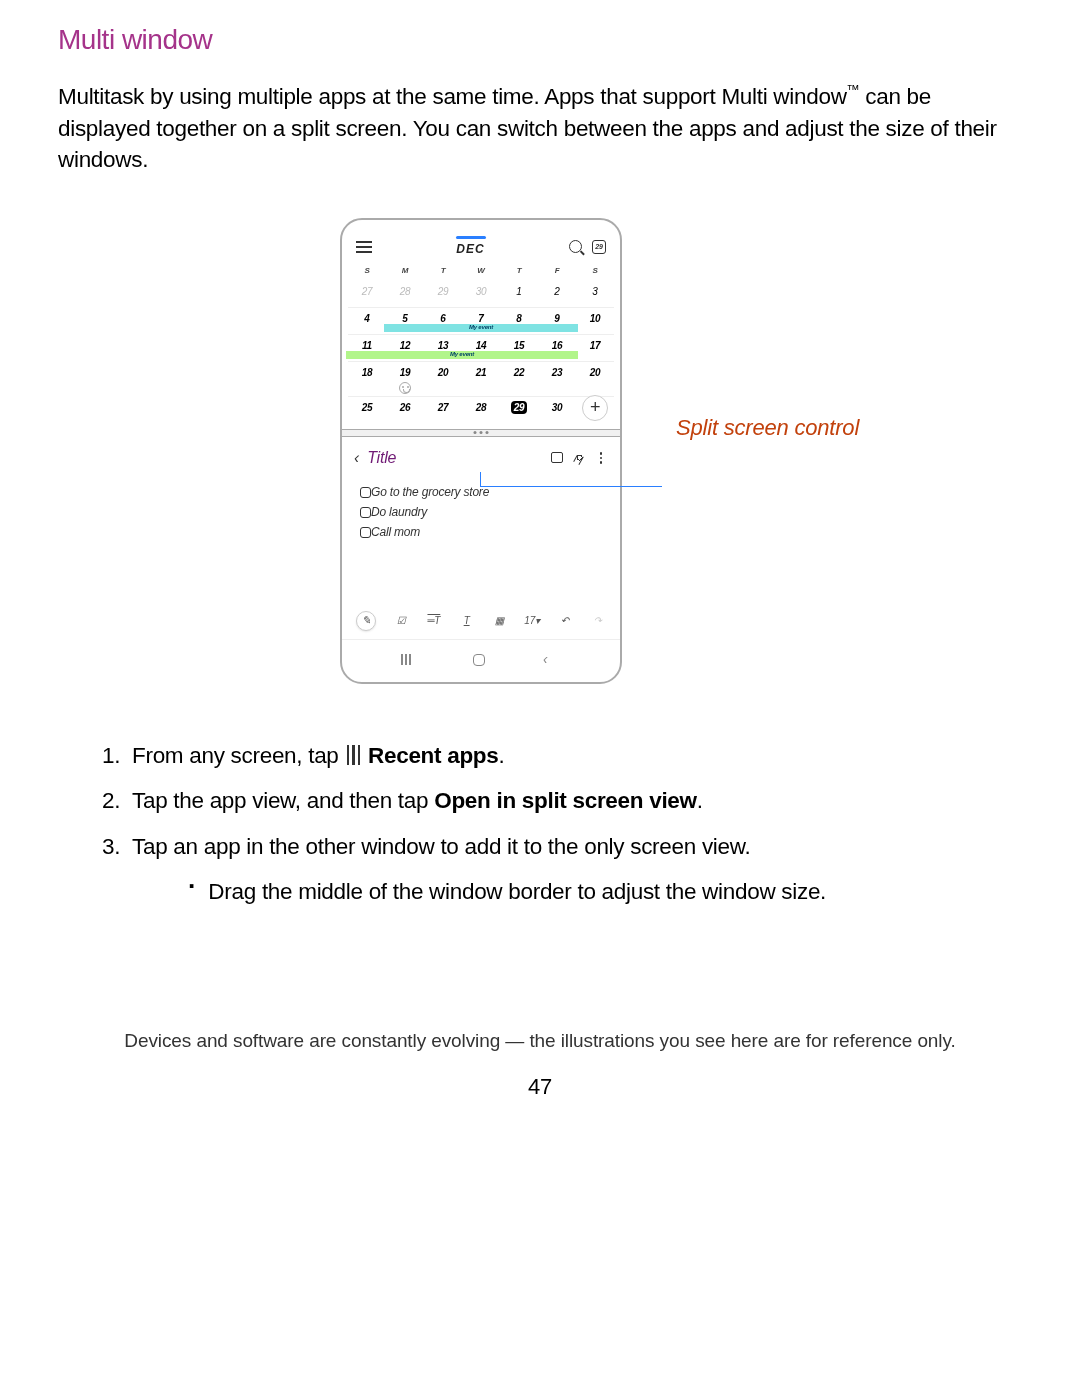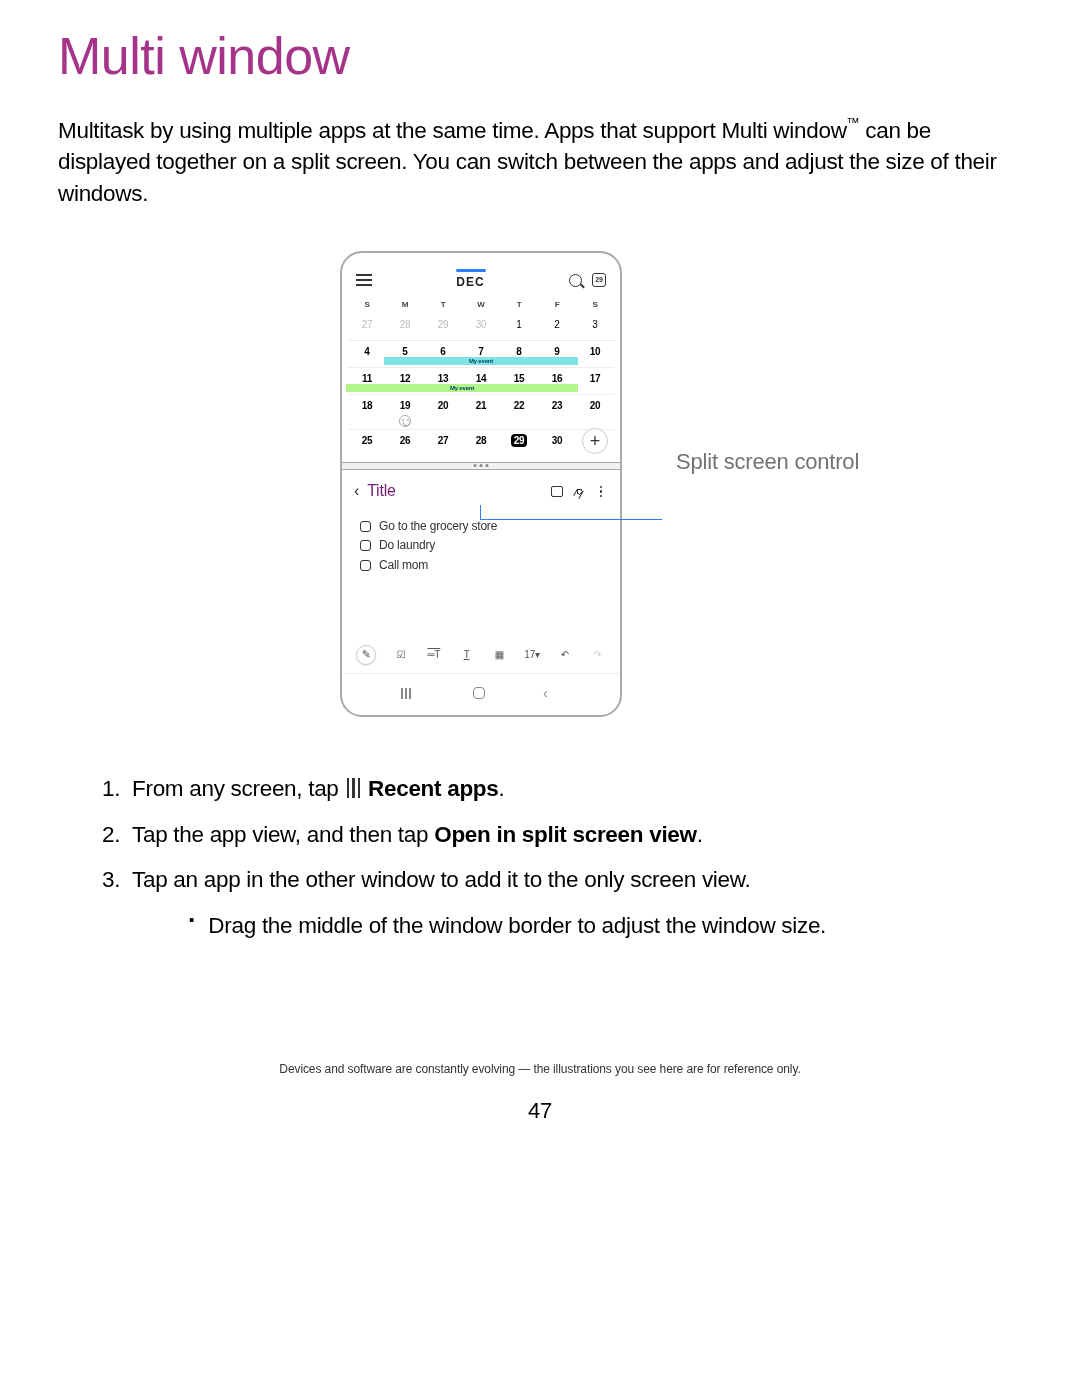--- a/index.html
+++ b/index.html
@@ -22,38 +22,39 @@
     padding-left: 10px;
     margin-bottom: 48px;
   }
   .header {
     font-size: 27px;
     font-weight: 400;
     color: #333;
     letter-spacing: -0.2px;
   }
   .title {
-    font-size: 52px;
+    font-size: 28px;
     color: #a5338a;
     font-weight: 400;
     margin-bottom: 22px;
     letter-spacing: -0.5px;
   }
   .intro {
     font-size: 22.5px;
     letter-spacing: -0.3px;
     line-height: 1.4;
     margin-bottom: 42px;
     margin-top: 20px;
   }
   .intro sup { font-size: 13px; position: relative; top: -2px; }
   .figure-row {
     display: flex;
     align-items: center;
     margin-bottom: 56px;
+    font-style: italic;
   }
   .phone-wrap {
     position: relative;
     margin-left: 282px;
   }
   .phone {
     width: 282px;
     border: 2px solid #aaa;
     border-radius: 22px;
     background: #fff;
@@ -129,21 +130,21 @@
     width:13px; height:13px;
     background:
       radial-gradient(circle at 50% 50%, transparent 2px, #333 2px, #333 3px, transparent 3px);
     transform: rotate(30deg); position:relative;
   }
   .clip-icn:before{content:"";position:absolute;width:1.3px;height:7px;background:#333;left:3px;top:6px;}
   .clip-icn:after{content:"";position:absolute;width:1.3px;height:9px;background:#333;right:3px;top:4px;}
   .more-v { display:flex; flex-direction:column; gap:2px; }
   .more-v span { width:2.5px; height:2.5px; background:#333; border-radius:50%; }
   .checklist { padding: 6px 18px; }
-  .check-item { display:flex; align-items:center; gap:8px; font-size:12px; color:#333; margin:3px 0; }
+  .check-item { display:flex; align-items:center; font-size:12px; color:#333; margin:3px 0; }
   .chk { width:11px; height:11px; border:1.3px solid #333; border-radius:3px; flex-shrink:0; }
   .notes-body { min-height: 128px; }
   
   .note-tbar {
     display:flex; justify-content:space-around; align-items:center;
     padding:8px 6px; font-size:11px; color:#555;
   }
   .tbar-i { width:16px; height:16px; display:flex; align-items:center; justify-content:center; font-size:10px; }
   .pen-circ { width:20px; height:20px; border:1px solid #ccc; border-radius:50%; background:#fff; display:flex; align-items:center; justify-content:center; box-shadow:0 1px 2px rgba(0,0,0,0.1); }
   .nav-bar {
@@ -155,32 +156,32 @@
   .nav-recent span { width:2px; background:#888; }
   .nav-home { width:12px; height:12px; border:1.5px solid #888; border-radius:4px; }
   
   .callout-line {
     position:absolute; height:1px; background:#2a7fff; top:268px; left:140px; width:182px;
   }
   .callout-line:before {
     content:""; position:absolute; left:0; top:-14px; width:1px; height:14px; background:#2a7fff;
   }
   .callout-text {
-    font-size:22px; color:#737373; margin-left:54px; align-self:center; position:relative; top:-22px;
+    font-size:22px; color:#c2410c; margin-left:54px; align-self:center; position:relative; top:-22px;
   }
   
   .steps { counter-reset: step; margin-left:44px; }
   .step { font-size:22.5px; margin-bottom:14px; letter-spacing:-0.3px; display:flex; }
   .step .num { min-width:20px; margin-right:10px; }
   .step .txt { }
   .recent-icn { display:inline-flex; gap:3px; vertical-align:-2px; margin:0 2px; }
   .recent-icn span { width:2.5px; height:20px; background:#333; }
   .bullet-sub { margin-left:86px; font-size:22.5px; display:flex; gap:12px; letter-spacing:-0.3px; }
   .bullet-sub:before { content:"·"; font-weight:900; font-size:26px; line-height:20px; }
-  .footnote { text-align:center; font-size:12px; color:#333; margin-top:120px; letter-spacing:-0.1px; }
+  .footnote { text-align:center; font-size:19px; color:#333; margin-top:120px; letter-spacing:-0.1px; }
   .pagenum { text-align:center; font-size:22px; margin-top:18px; }
 </style>
 </head>
 <body>
 
 <div class="page">
 
 
   <h1 class="title">Multi window</h1>
 

